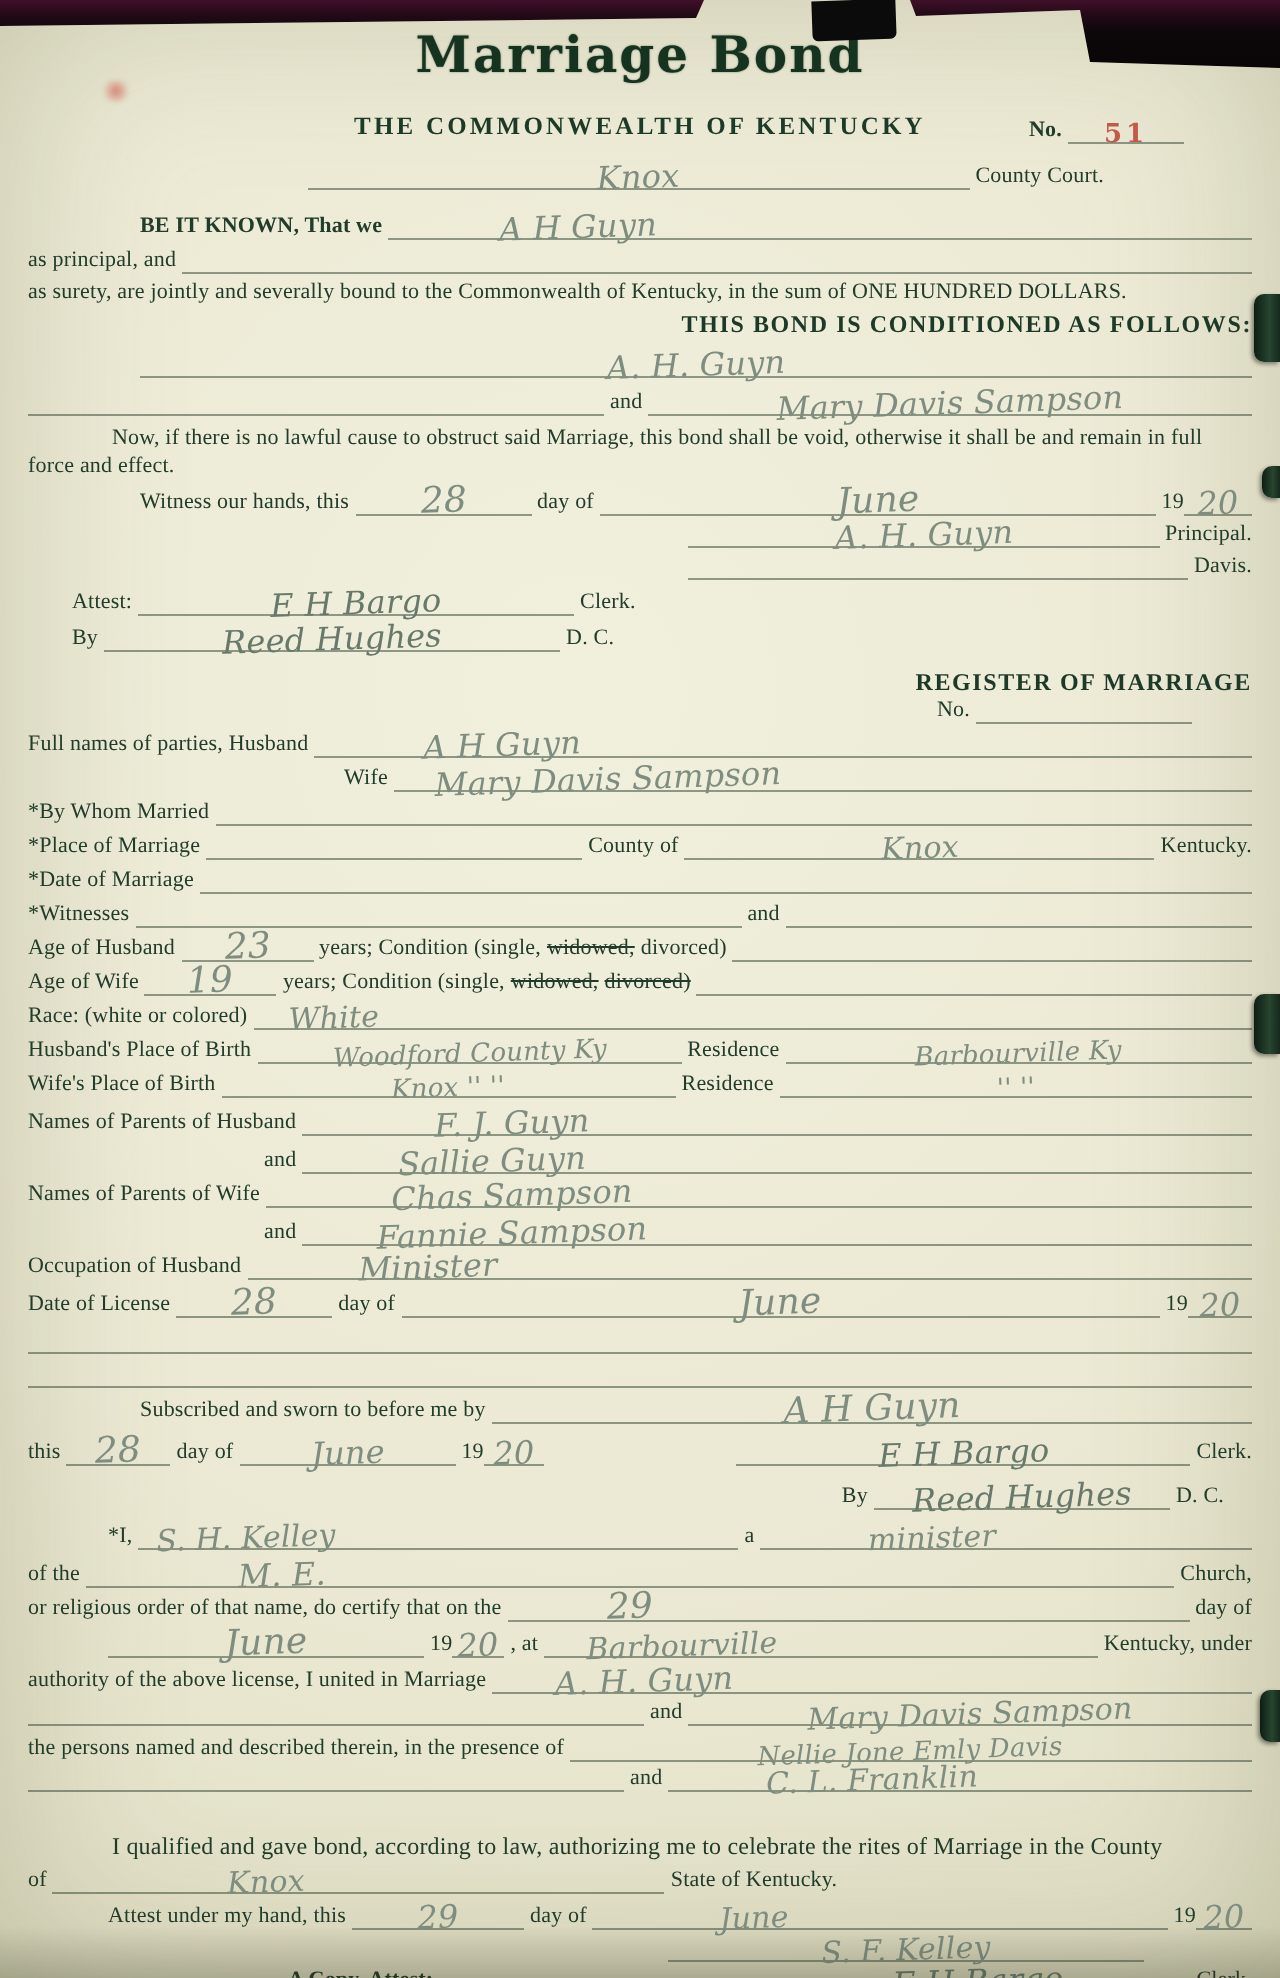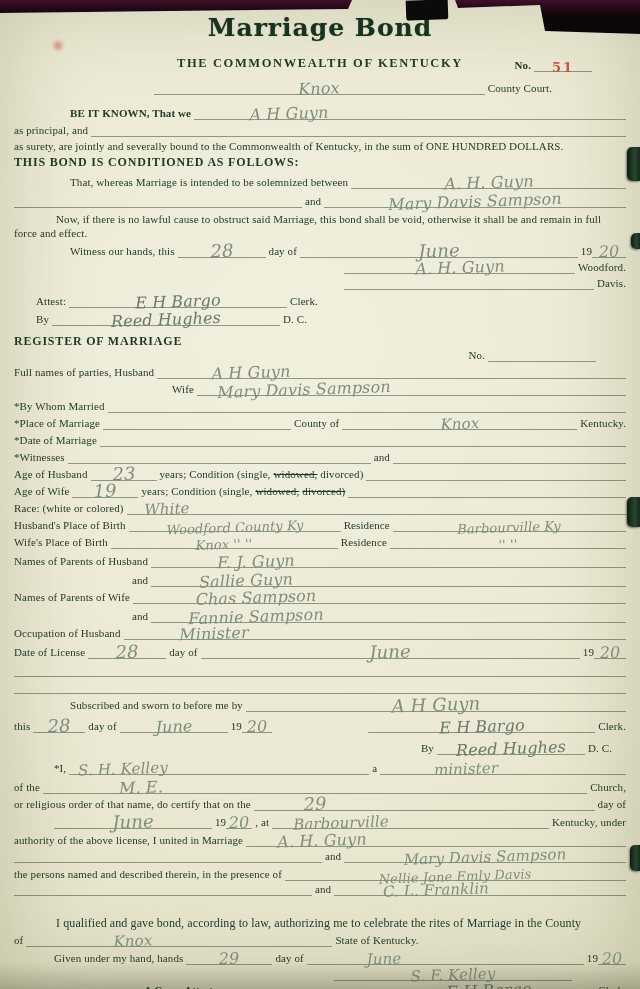--- a/index.html
+++ b/index.html
@@ -26,21 +26,21 @@
   .hw.md{font-size:16px;}
   .hw.sm{font-size:13px;}
   .hw.dark{color:#68796b;}
   .hw.red{color:#c14a3a;font-style:normal;font-weight:bold;font-size:13px;
     transform:translateX(-50%);opacity:.9;letter-spacing:2px;}
   .title{text-align:center;font-weight:bold;font-size:25px;line-height:27px;letter-spacing:1px;
     color:#16331f;font-family:"DejaVu Serif",serif;text-shadow:0 0 1px rgba(22,51,31,.55);}
   .subtitle-row{position:relative;text-align:center;margin-top:16px;height:15px;}
   .subtitle{font-weight:bold;font-size:12.5px;letter-spacing:1.6px;color:#1c3a27;}
   .no-chip{position:absolute;right:34px;top:1px;display:flex;align-items:flex-end;font-weight:bold;}
-  .heading{text-align:left;font-weight:bold;font-size:12px;letter-spacing:.8px;color:#1c3a27;}
+  .heading{text-align:right;font-weight:bold;font-size:12px;letter-spacing:.8px;color:#1c3a27;}
   .para{line-height:14px;}
   .strk{text-decoration:line-through;}
   .clip-black{position:absolute;left:406px;top:0;width:42px;height:20px;background:#0b0b0b;
     border-radius:0 0 3px 3px;transform:rotate(-2deg);}
   .tab-dark{position:absolute;right:0;width:13px;background:linear-gradient(to right,#0d1e13,#27452f 60%,#16291c);
     border-radius:5px 0 0 5px;box-shadow:-1px 1px 2px rgba(0,0,0,.45);}
   .red-smudge{position:absolute;left:50px;top:40px;width:16px;height:11px;
     background:radial-gradient(circle,rgba(205,70,60,.6),rgba(205,70,60,0) 70%);filter:blur(1px);}
 </style>
 </head>
@@ -81,21 +81,20 @@
         <span class="ul"></span>
       </div>
 
       <div class="row" style="margin-top:2px">
         <span class="para">as surety, are jointly and severally bound to the Commonwealth of Kentucky, in the sum of ONE HUNDRED DOLLARS.</span>
       </div>
 
       <div class="heading" style="margin-top:3px">THIS BOND IS CONDITIONED AS FOLLOWS:</div>
 
       <div class="row" style="margin-top:6px;padding-left:56px">
-        <span class="lbl">That, whereas Marriage is intended to be solemnized between</span>
         <span class="ul">
             <span class="hw md">A. H. Guyn</span>
           </span>
       </div>
 
       <div class="row" style="margin-top:5px">
         <span class="ul" style="flex:0 0 288px"></span>
         <span class="lbl lba">and</span>
         <span class="ul">
             <span class="hw md">Mary Davis Sampson</span>
@@ -117,21 +116,21 @@
         <span class="ul" style="flex:0 0 34px">
             <span class="hw md">20</span>
           </span>
       </div>
 
       <div class="row" style="margin-top:2px">
         <span class="sp" style="flex:0 0 330px"></span>
         <span class="ul">
             <span class="hw md">A. H. Guyn</span>
           </span>
-        <span class="lba">Woodford.</span>
+        <span class="lba">Principal.</span>
       </div>
 
       <div class="row" style="margin-top:2px">
         <span class="sp" style="flex:0 0 330px"></span>
         <span class="ul"></span>
         <span class="lba">Davis.</span>
       </div>
 
       <div class="row" style="margin-top:4px;padding-left:22px">
         <span class="lbl">Attest:</span>
@@ -419,21 +418,21 @@
       <div class="row" style="margin-top:3px">
         <span class="lbl">of</span>
         <span class="ul" style="flex:0 0 306px">
             <span class="hw" style="left:35%">Knox</span>
           </span>
         <span class="lbl lba">State of Kentucky.</span>
         <span class="sp" style="flex:1"></span>
       </div>
 
       <div class="row" style="margin-top:4px;padding-left:40px">
-        <span class="lbl">Given under my hand, hands</span>
+        <span class="lbl">Attest under my hand, this</span>
         <span class="ul" style="flex:0 0 86px">
             <span class="hw md">29</span>
           </span>
         <span class="lbl lba">day of</span>
         <span class="ul">
             <span class="hw" style="left:28%">June</span>
           </span>
         <span class="lba">19</span>
         <span class="ul" style="flex:0 0 28px">
             <span class="hw md">20</span>

